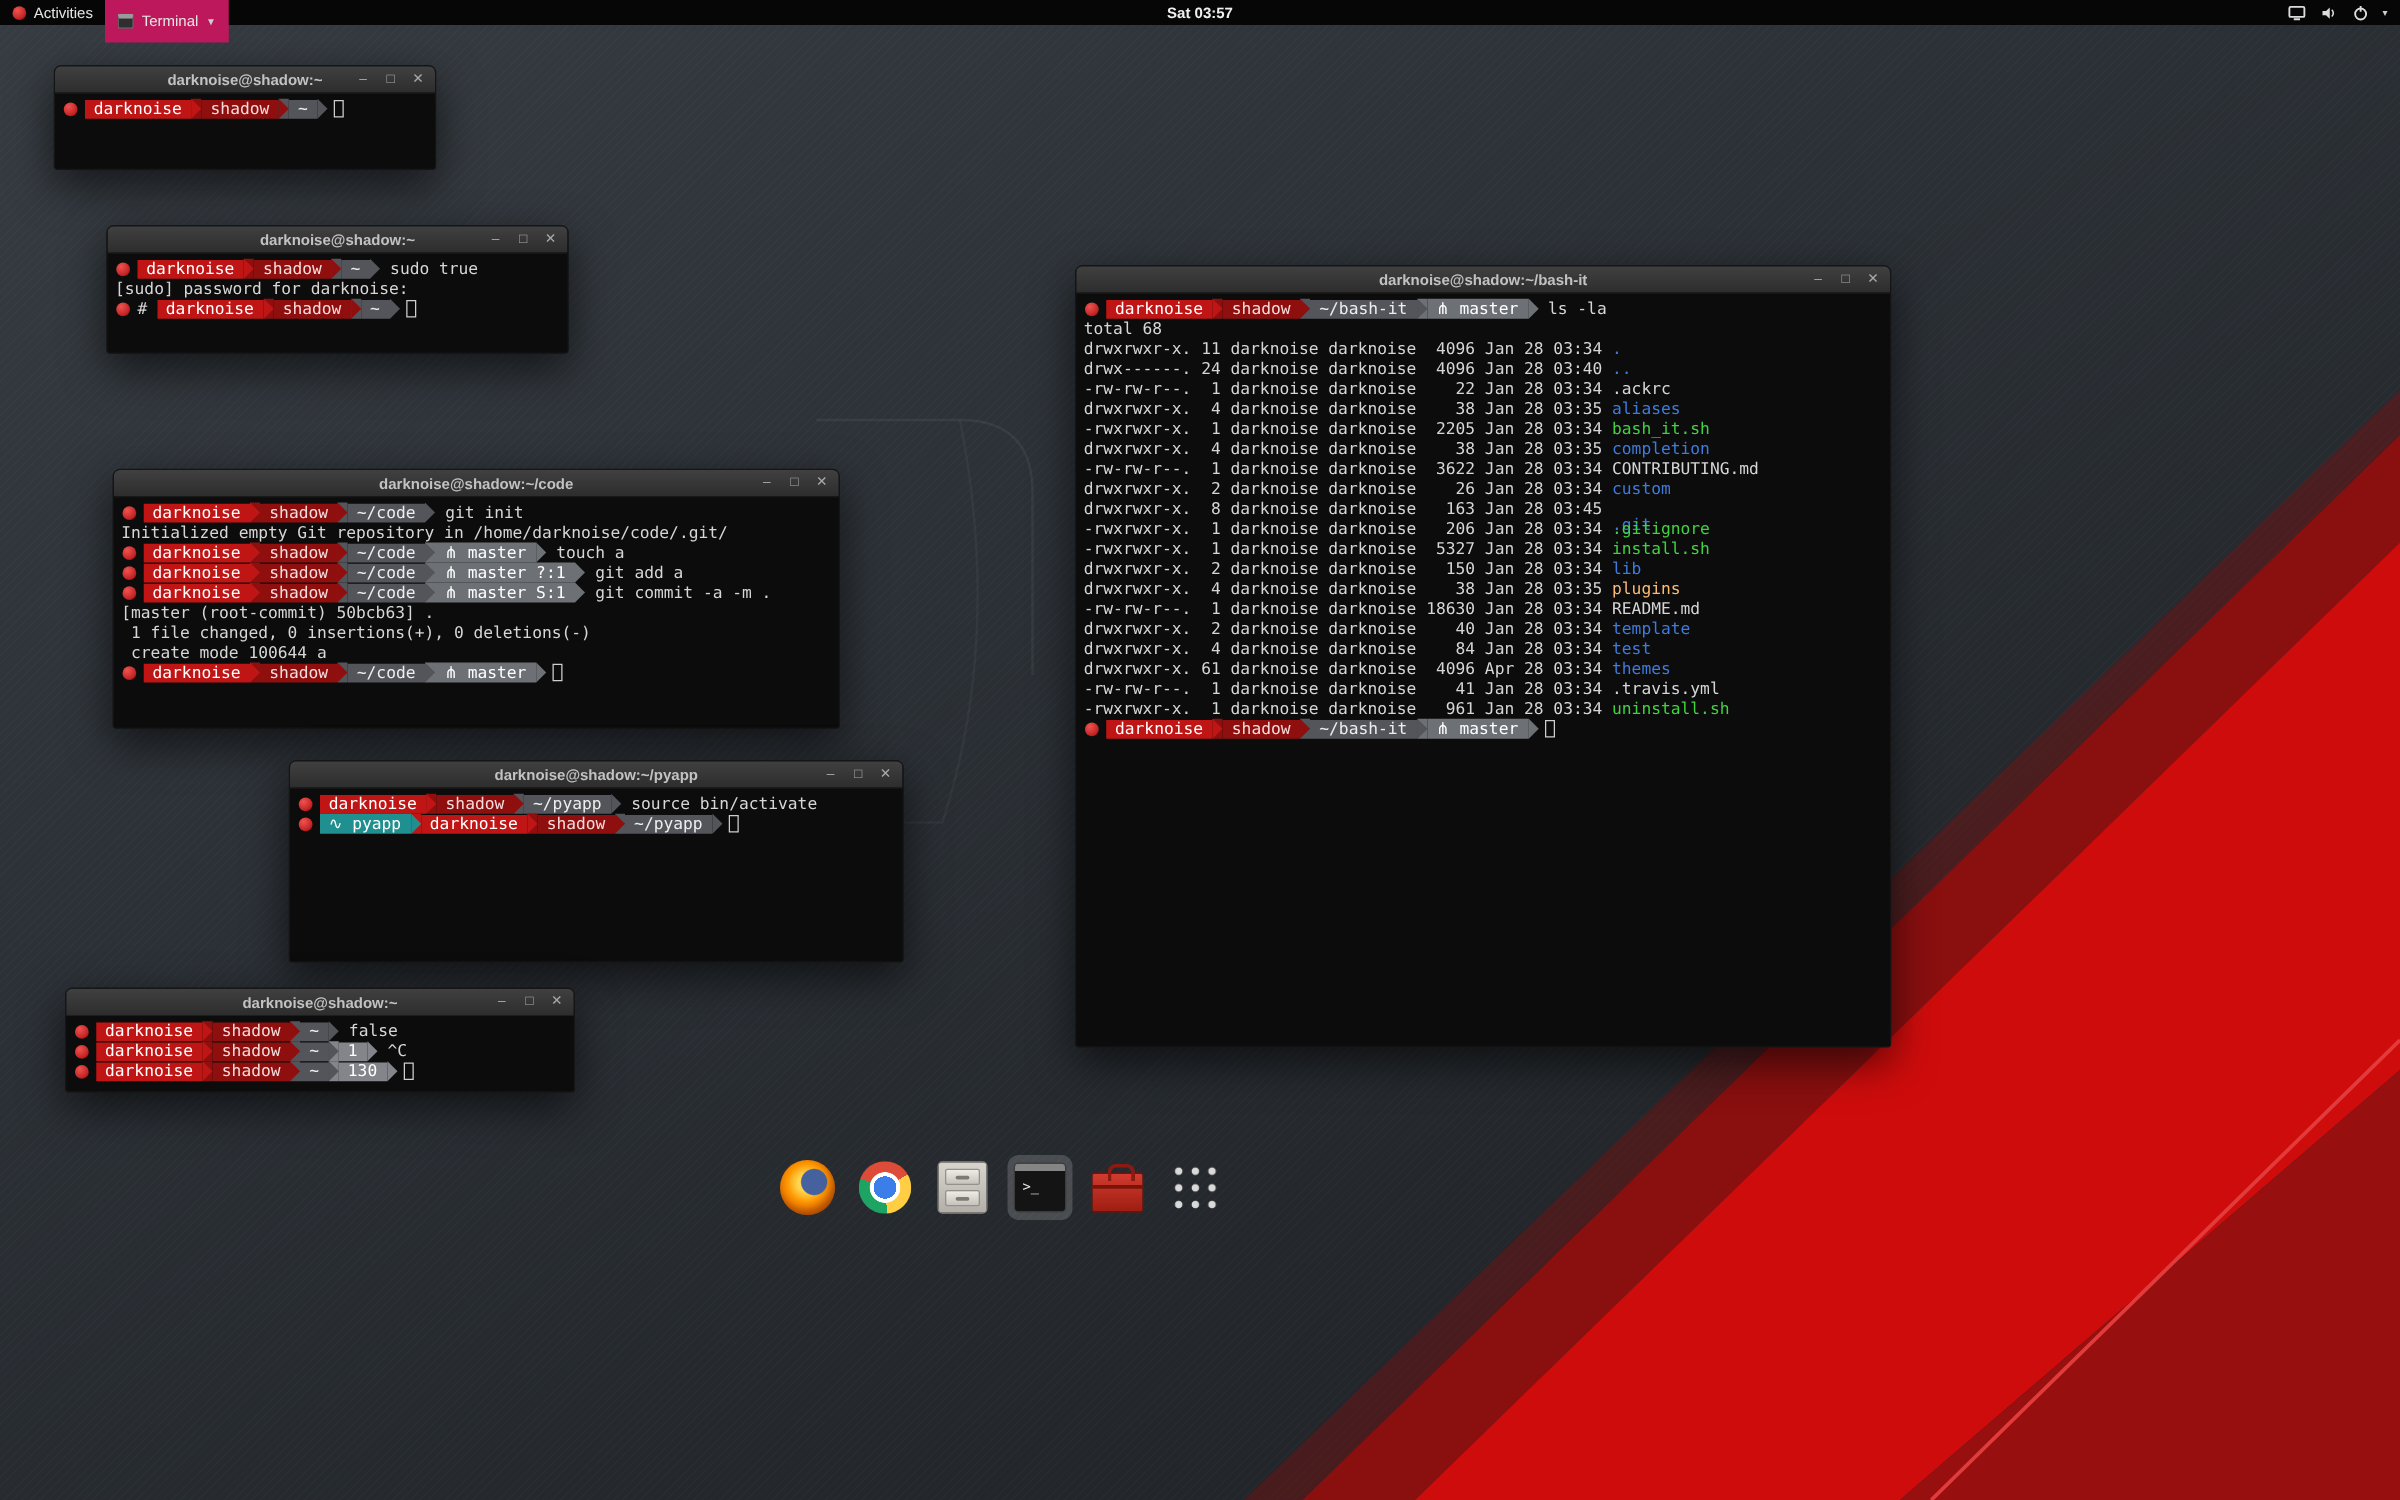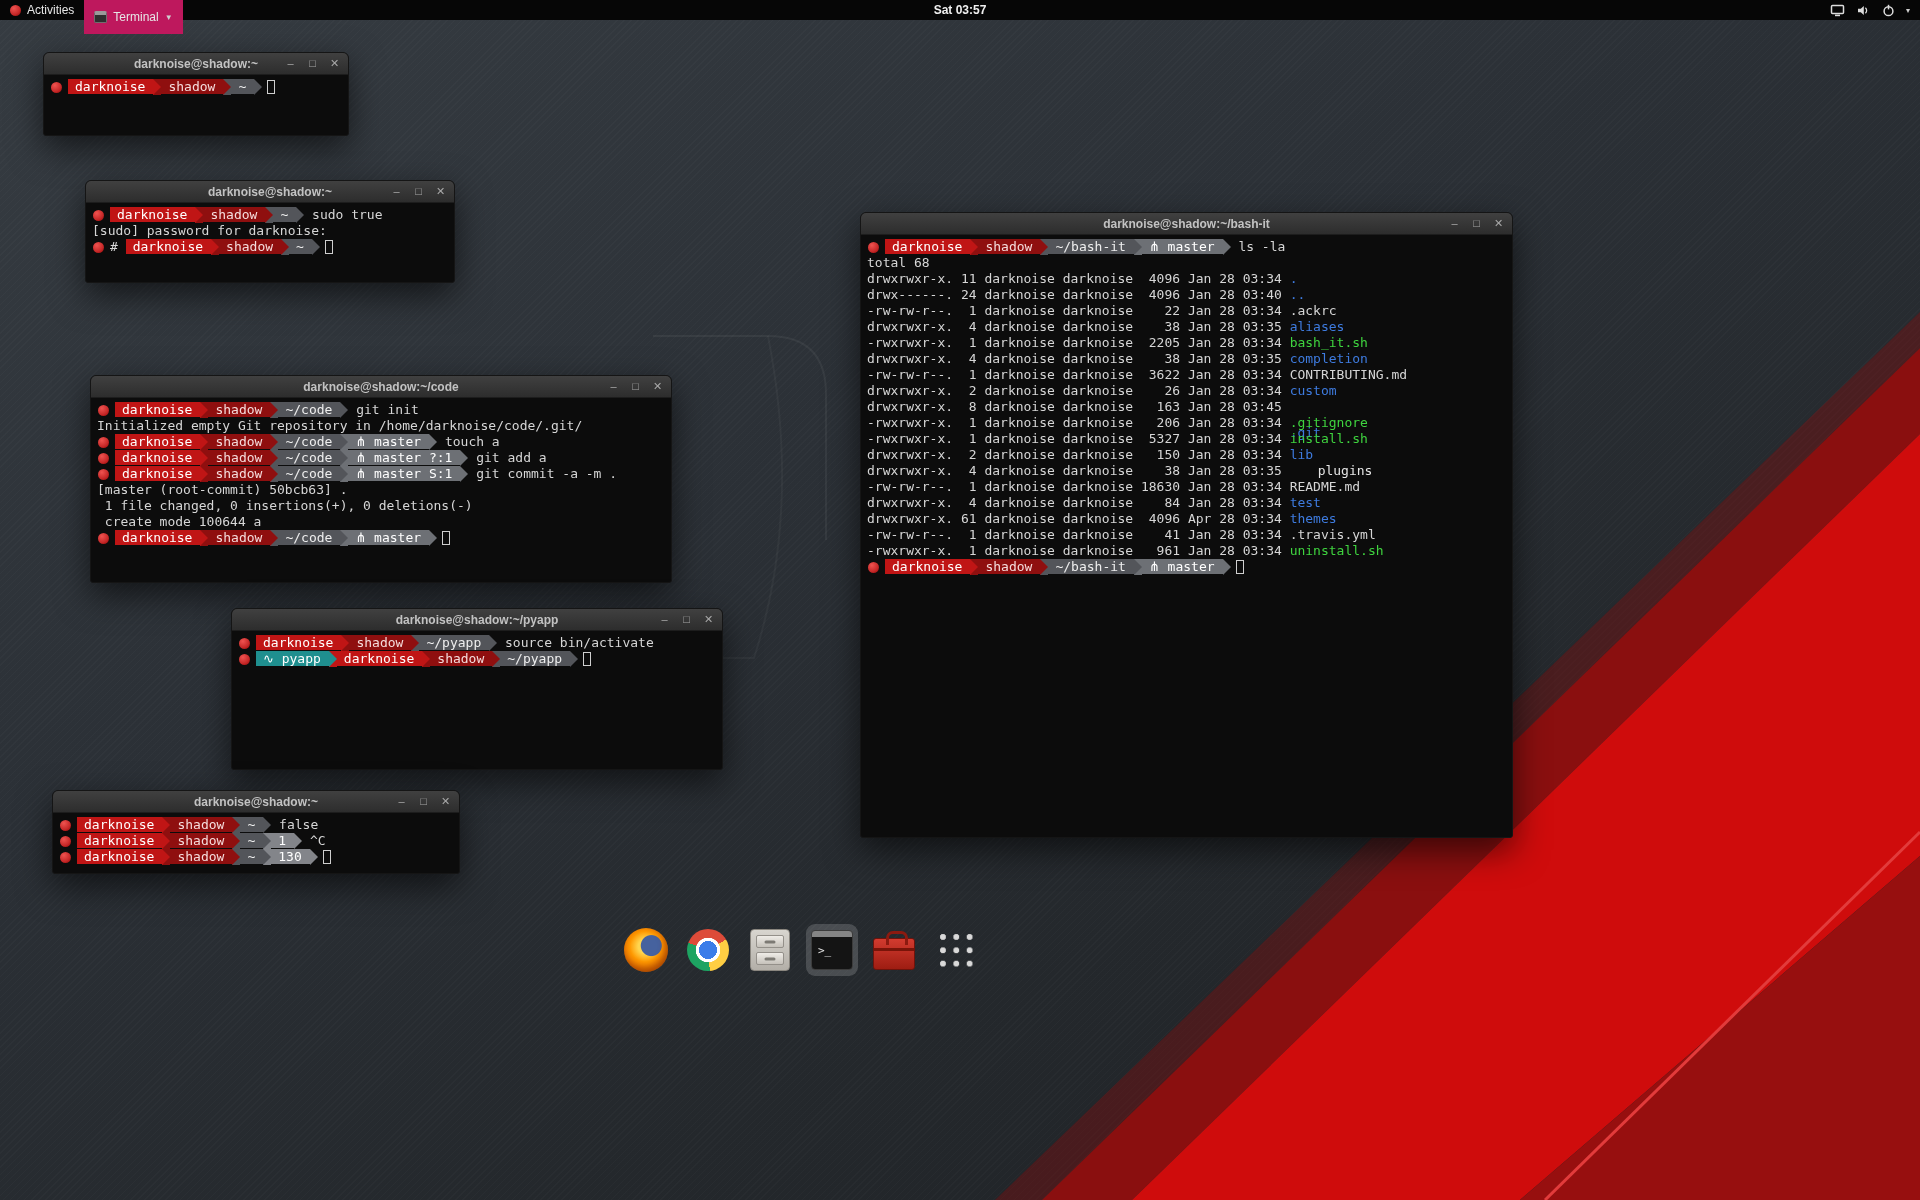--- a/index.html
+++ b/index.html
@@ -33,21 +33,21 @@
   
   .window{position:absolute;z-index:10;background:#0c0c0c;border:1px solid #151515;
     border-radius:6px 6px 3px 3px;box-shadow:0 12px 34px rgba(0,0,0,.6)}
   .titlebar{height:22px;background:linear-gradient(#404040,#2d2d2d);border-bottom:1px solid #1d1d1d;
     border-radius:5px 5px 0 0;display:flex;align-items:center;position:relative}
   .title{flex:1;text-align:center;font-size:12px;color:#c2c2c2;font-weight:bold;
     white-space:nowrap;overflow:hidden}
   .winbtns{position:absolute;right:7px;top:0;height:100%;display:flex;align-items:center;gap:9px}
   .wbtn{color:#a8a8a8;font-size:11px;width:13px;text-align:center;line-height:1}
   .term{padding:4px 6px;font-family:"DejaVu Sans Mono",monospace;font-size:13px;color:#d6d6d6}
-  .t-line{display:flex;align-items:flex-start;height:16px;white-space:pre}
+  .t-line{display:flex;align-items:center;height:16px;white-space:pre}
   .t-line>span{display:flex;align-items:center;white-space:pre}
   .seg{padding:0 8px 0 7px}
   .arw{width:0;height:0;border-top:8px solid transparent;border-bottom:8px solid transparent;border-left:8px solid transparent}
   .hat{width:11px;height:11px;border-radius:50%;align-self:center;margin:0 6px 0 1px;
     background:radial-gradient(circle at 35% 30%,#ef5350,#c62828 60%,#8e0000)}
   .cursor{width:8px;height:14px;border:1px solid #cfcfcf;align-self:center;margin-left:5px}
   .ttext{color:inherit}
 
   
   .dock{position:absolute;left:620px;top:924px;display:flex;align-items:center;gap:10px;z-index:40}
@@ -224,22 +224,23 @@
         <div class="t-line"><span class="ttext">-rw-rw-r--.  1 darknoise darknoise    22 Jan 28 03:34 </span><span class="ttext">.ackrc</span></div>
         <div class="t-line"><span class="ttext">drwxrwxr-x.  4 darknoise darknoise    38 Jan 28 03:35 </span><span class="ttext" style="color: rgb(62, 123, 223);">aliases</span></div>
         <div class="t-line"><span class="ttext">-rwxrwxr-x.  1 darknoise darknoise  2205 Jan 28 03:34 </span><span class="ttext" style="color: rgb(63, 212, 63);">bash_it.sh</span></div>
         <div class="t-line"><span class="ttext">drwxrwxr-x.  4 darknoise darknoise    38 Jan 28 03:35 </span><span class="ttext" style="color: rgb(62, 123, 223);">completion</span></div>
         <div class="t-line"><span class="ttext">-rw-rw-r--.  1 darknoise darknoise  3622 Jan 28 03:34 </span><span class="ttext">CONTRIBUTING.md</span></div>
         <div class="t-line"><span class="ttext">drwxrwxr-x.  2 darknoise darknoise    26 Jan 28 03:34 </span><span class="ttext" style="color: rgb(62, 123, 223);">custom</span></div>
         <div class="t-line"><span class="ttext">drwxrwxr-x.  8 darknoise darknoise   163 Jan 28 03:45 </span><span class="ttext" style="color: rgb(62, 123, 223); margin-top: 26px;">.git</span></div>
         <div class="t-line"><span class="ttext">-rwxrwxr-x.  1 darknoise darknoise   206 Jan 28 03:34 </span><span class="ttext" style="color: rgb(63, 212, 63);">.gitignore</span></div>
         <div class="t-line"><span class="ttext">-rwxrwxr-x.  1 darknoise darknoise  5327 Jan 28 03:34 </span><span class="ttext" style="color: rgb(63, 212, 63);">install.sh</span></div>
         <div class="t-line"><span class="ttext">drwxrwxr-x.  2 darknoise darknoise   150 Jan 28 03:34 </span><span class="ttext" style="color: rgb(62, 123, 223);">lib</span></div>
-        <div class="t-line"><span class="ttext">drwxrwxr-x.  4 darknoise darknoise    38 Jan 28 03:35 </span><span class="ttext" style="color: #e5e5e5; margin-left: 28px;">plugins</span></div>
+        <div class="t-line"><span class="ttext">drwxrwxr-x.  4 darknoise darknoise    38 Jan 28 03:35 </span><span class="ttext" style="color: #fdba74;">plugins</span></div>
         <div class="t-line"><span class="ttext">-rw-rw-r--.  1 darknoise darknoise 18630 Jan 28 03:34 </span><span class="ttext">README.md</span></div>
+        <div class="t-line"><span class="ttext">drwxrwxr-x.  2 darknoise darknoise    40 Jan 28 03:34 </span><span class="ttext" style="color: rgb(62, 123, 223);">template</span></div>
         <div class="t-line"><span class="ttext">drwxrwxr-x.  4 darknoise darknoise    84 Jan 28 03:34 </span><span class="ttext" style="color: rgb(62, 123, 223);">test</span></div>
         <div class="t-line"><span class="ttext">drwxrwxr-x. 61 darknoise darknoise  4096 Apr 28 03:34 </span><span class="ttext" style="color: rgb(62, 123, 223);">themes</span></div>
         <div class="t-line"><span class="ttext">-rw-rw-r--.  1 darknoise darknoise    41 Jan 28 03:34 </span><span class="ttext">.travis.yml</span></div>
         <div class="t-line"><span class="ttext">-rwxrwxr-x.  1 darknoise darknoise   961 Jan 28 03:34 </span><span class="ttext" style="color: rgb(63, 212, 63);">uninstall.sh</span></div>
         <div class="t-line"><span class="hat"></span><span class="seg" style="background: rgb(192, 21, 21); color: rgb(255, 255, 255);">darknoise</span><span class="arw" style="border-left-color: rgb(192, 21, 21); border-top-color: rgb(143, 15, 15); border-bottom-color: rgb(143, 15, 15);"></span><span class="seg" style="background: rgb(143, 15, 15); color: rgb(245, 220, 220);">shadow</span><span class="arw" style="border-left-color: rgb(143, 15, 15); border-top-color: rgb(83, 85, 90); border-bottom-color: rgb(83, 85, 90);"></span><span class="seg" style="background: rgb(83, 85, 90); color: rgb(238, 238, 238);">~/bash-it</span><span class="arw" style="border-left-color: rgb(83, 85, 90); border-top-color: rgb(109, 112, 117); border-bottom-color: rgb(109, 112, 117);"></span><span class="seg" style="background: rgb(109, 112, 117); color: rgb(255, 255, 255);">⋔ master</span><span class="arw" style="border-left-color: rgb(109, 112, 117);"></span><span class="cursor"></span></div>
       </div>
   </div>
 
   <div class="dock">
     <div class="dock-item">

